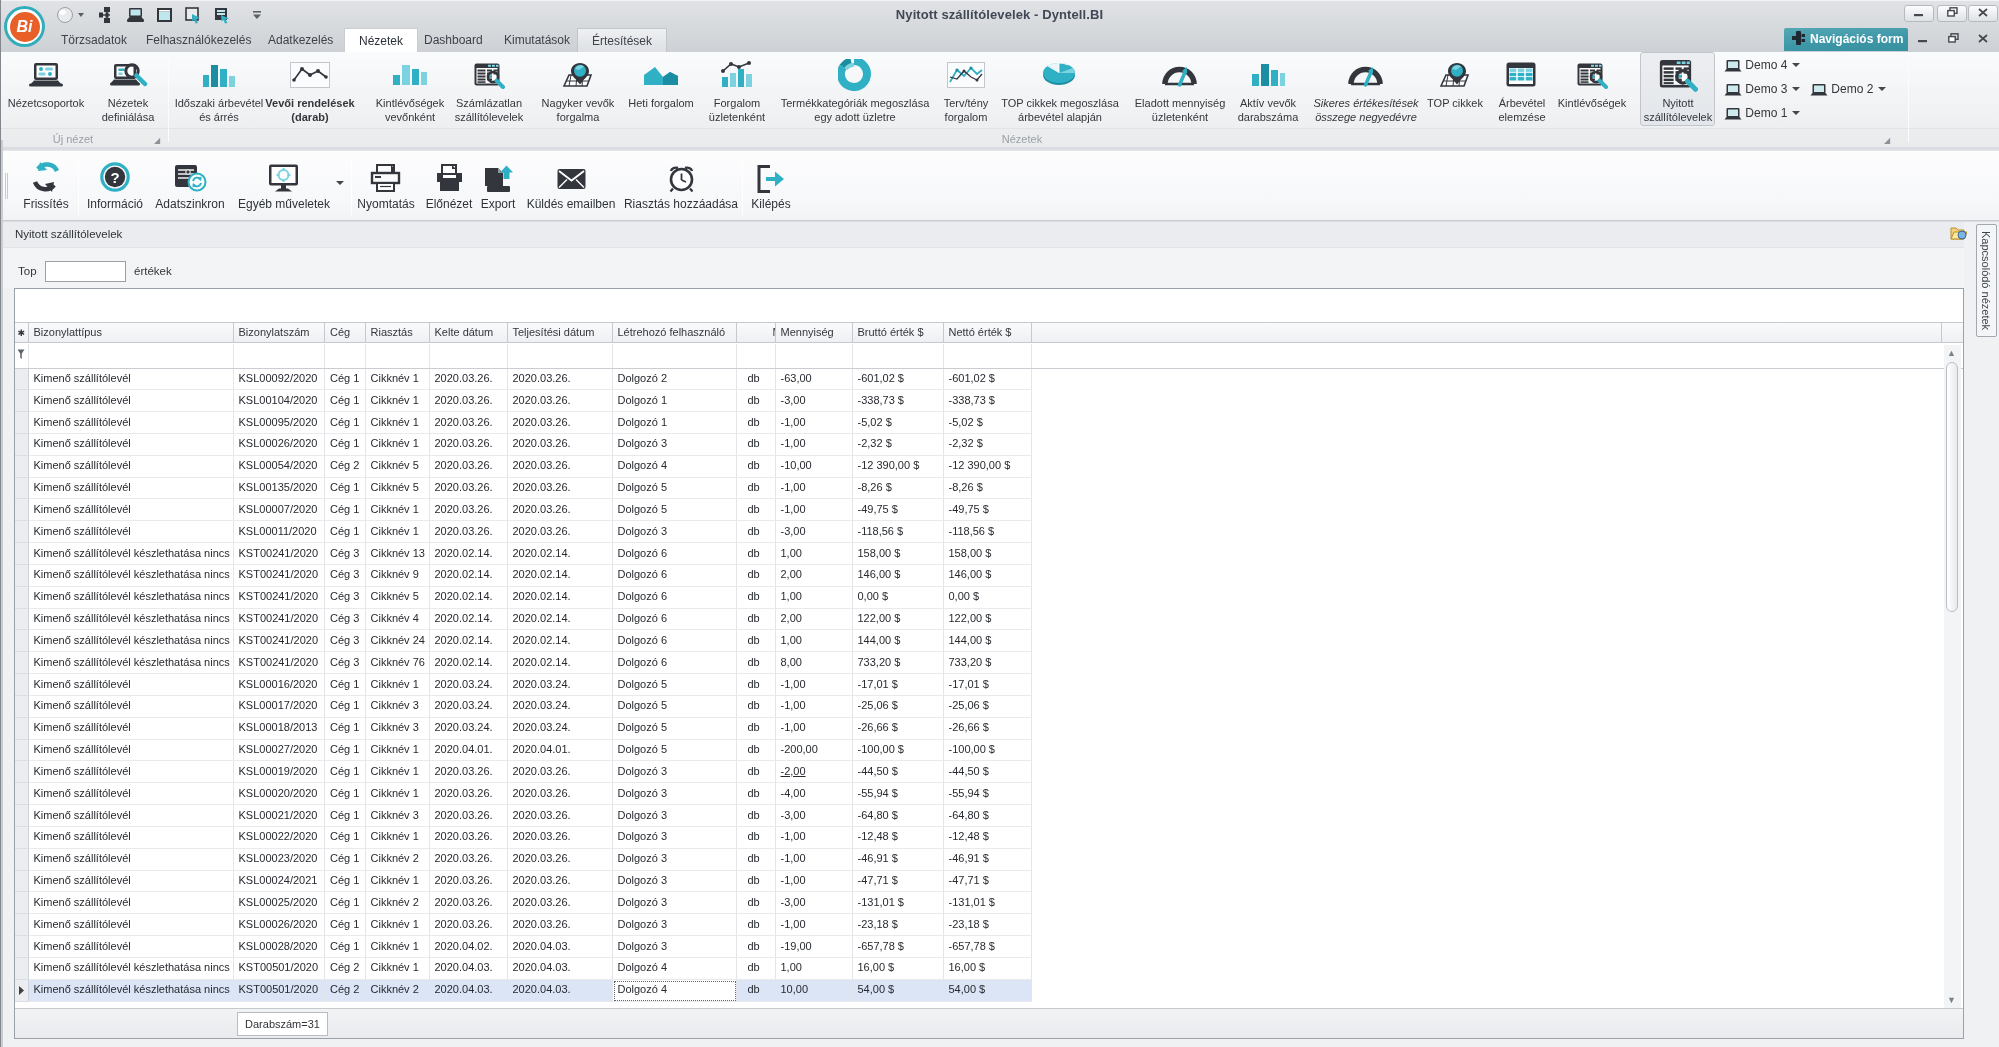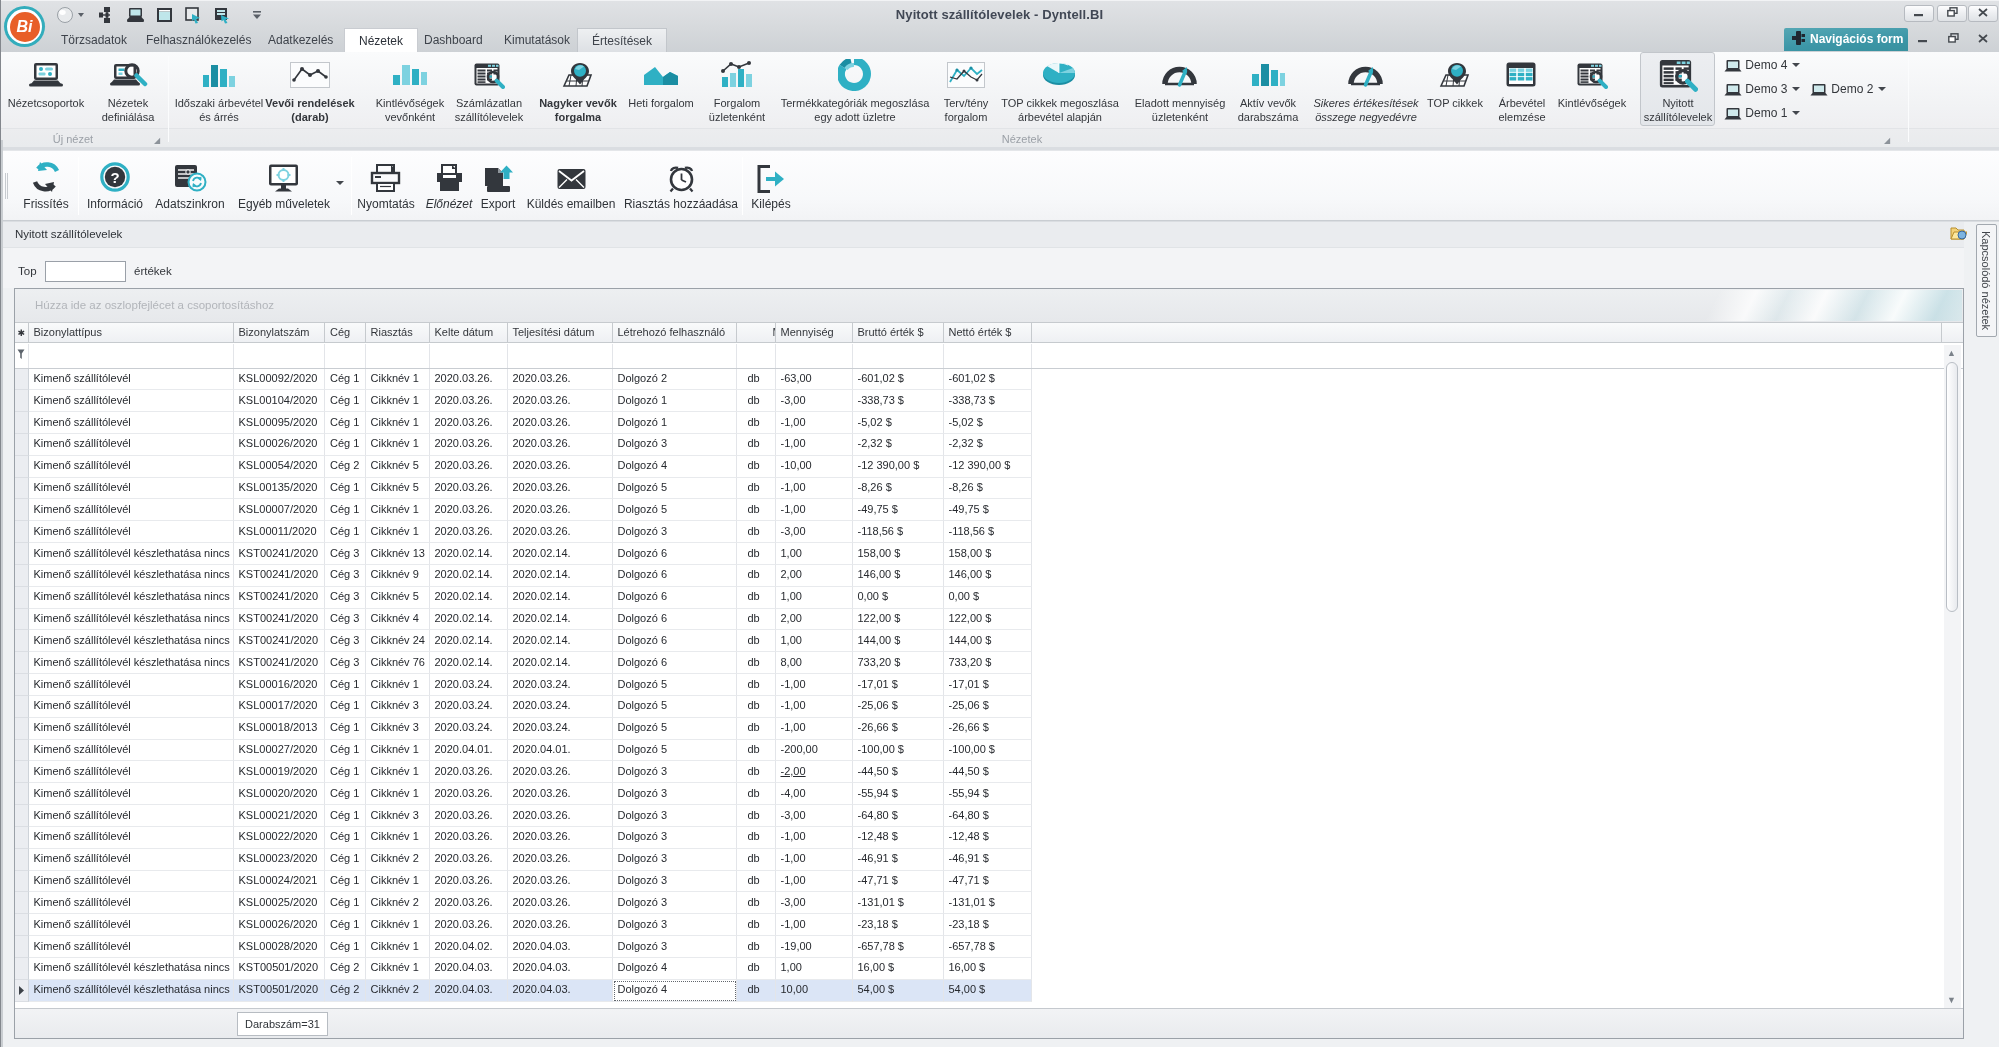--- a/index.html
+++ b/index.html
@@ -272,21 +272,21 @@
               <rect x="20.5" y="10.5" width="5" height="2"></rect>
             </g>
             <rect x="14" y="13.5" width="5" height="2" fill="#2fb0c4"></rect>
             <circle cx="20" cy="15" r="5" fill="none" stroke="#33373d" stroke-width="2.6"></circle>
             <line x1="23.6" y1="18.6" x2="30" y2="25" stroke="#2fb0c4" stroke-width="4" stroke-linecap="round"></line>
           </g>
         </svg>
       </div>
       <div class="rlb">Számlázatlan<br>szállítólevelek</div>
     </div>
-<div class="rbtn" style="left:533px; width:90px;font-weight:bold;">
+<div class="rbtn" style="left:533px; width:90px;">
       <div class="ric">
         <svg width="34" height="26" viewBox="0 0 34 26" style="">
           <path d="M3 24 L8 13 L30 13 L26 24 Z" fill="#fdfdfd" stroke="#33373d" stroke-width="1.6"></path>
           <path d="M10 13 L8 24 M16 13 L15 24 M22 13 L21 24" stroke="#33373d" stroke-width="1"></path>
           <path d="M6 19 L27.5 19" stroke="#33373d" stroke-width="1"></path>
           <path d="M19 1 C13.5 1 10 4.8 10 9.2 C10 13.5 14 16 16.6 19.5 L19 22.5 L21.4 19.5 C24 16 28 13.5 28 9.2 C28 4.8 24.5 1 19 1 Z" fill="#33373d"></path>
           <circle cx="19" cy="8.8" r="6" fill="#2fb0c4"></circle>
           <path d="M14 7 A6 6 0 0 1 23 4.5 L18 8 Z" fill="#7dd2e0"></path>
         </svg>
       </div>
@@ -582,21 +582,21 @@
           <rect x="7" y="1" width="17" height="8" fill="none" stroke="#33373d" stroke-width="2"></rect>
           <path d="M21 1 L24 4 L24 9 L21 9 Z" fill="#33373d"></path>
           <rect x="2" y="9" width="27" height="10" fill="none" stroke="#33373d" stroke-width="2.4"></rect>
           <rect x="5" y="12" width="6" height="2" fill="#33373d"></rect>
           <rect x="7" y="19" width="17" height="8" fill="#fff" stroke="#33373d" stroke-width="2"></rect>
           <line x1="10" y1="22.5" x2="21" y2="22.5" stroke="#33373d" stroke-width="1.2"></line>
         </svg>
       </div>
       <div class="tlb">Nyomtatás</div>
     </div>
-<div class="tbtn" style="left:418px; width:62px;font-style:italic;">
+<div class="tbtn" style="left:418px; width:62px;">
       <div class="tic">
         <svg width="31" height="29" viewBox="0 0 31 29" style="">
           <rect x="8" y="1" width="14" height="10" fill="#fff" stroke="#33373d" stroke-width="2"></rect>
           <path d="M18 1 L22 5 L18 5 Z" fill="#33373d"></path>
           <rect x="3" y="9" width="25" height="9" fill="#33373d"></rect>
           <rect x="9" y="11" width="13" height="3" fill="#fff"></rect>
           <rect x="6" y="18" width="19" height="9" fill="#33373d"></rect>
         </svg>
       </div>
       <div class="tlb">Előnézet</div>
@@ -660,24 +660,20 @@
         <path d="M1 14 L4 7 L17 7 L14 14 Z" fill="#fbe79e" stroke="#b98f2d"></path>
         <circle cx="12" cy="10" r="4" fill="#7db4e0" stroke="#39679a"></circle>
       </svg>
     </div>
 <div id="top-row">
       <span style="position:absolute; left:18px; top:17px; font-size:11.5px;">Top</span>
       <div id="top-input"></div>
       <span style="position:absolute; left:134px; top:17px; font-size:11.5px;">értékek</span>
     </div>
 <div id="grid">
-<div id="grouppanel">
-        <div id="streaks"></div>
-        <span style="position:absolute; left:20px; top:10px;">Húzza ide az oszlopfejlécet a csoportosításhoz</span>
-      </div>
 <div class="hrow">
 <div class="hcell" style="width:13.5px;text-align:center; padding-left:0;"><span style="font-size:9px">✱</span></div>
 <div class="hcell" style="width:205px;">Bizonylattípus</div>
 <div class="hcell" style="width:91.5px;">Bizonylatszám</div>
 <div class="hcell" style="width:40.5px;">Cég</div>
 <div class="hcell" style="width:64px;">Riasztás</div>
 <div class="hcell" style="width:78px;">Kelte dátum</div>
 <div class="hcell" style="width:105px;">Teljesítési dátum</div>
 <div class="hcell" style="width:124px;">Létrehozó felhasználó</div>
 <div class="hcell" style="width:39px;padding-left:36px;">ME</div>

